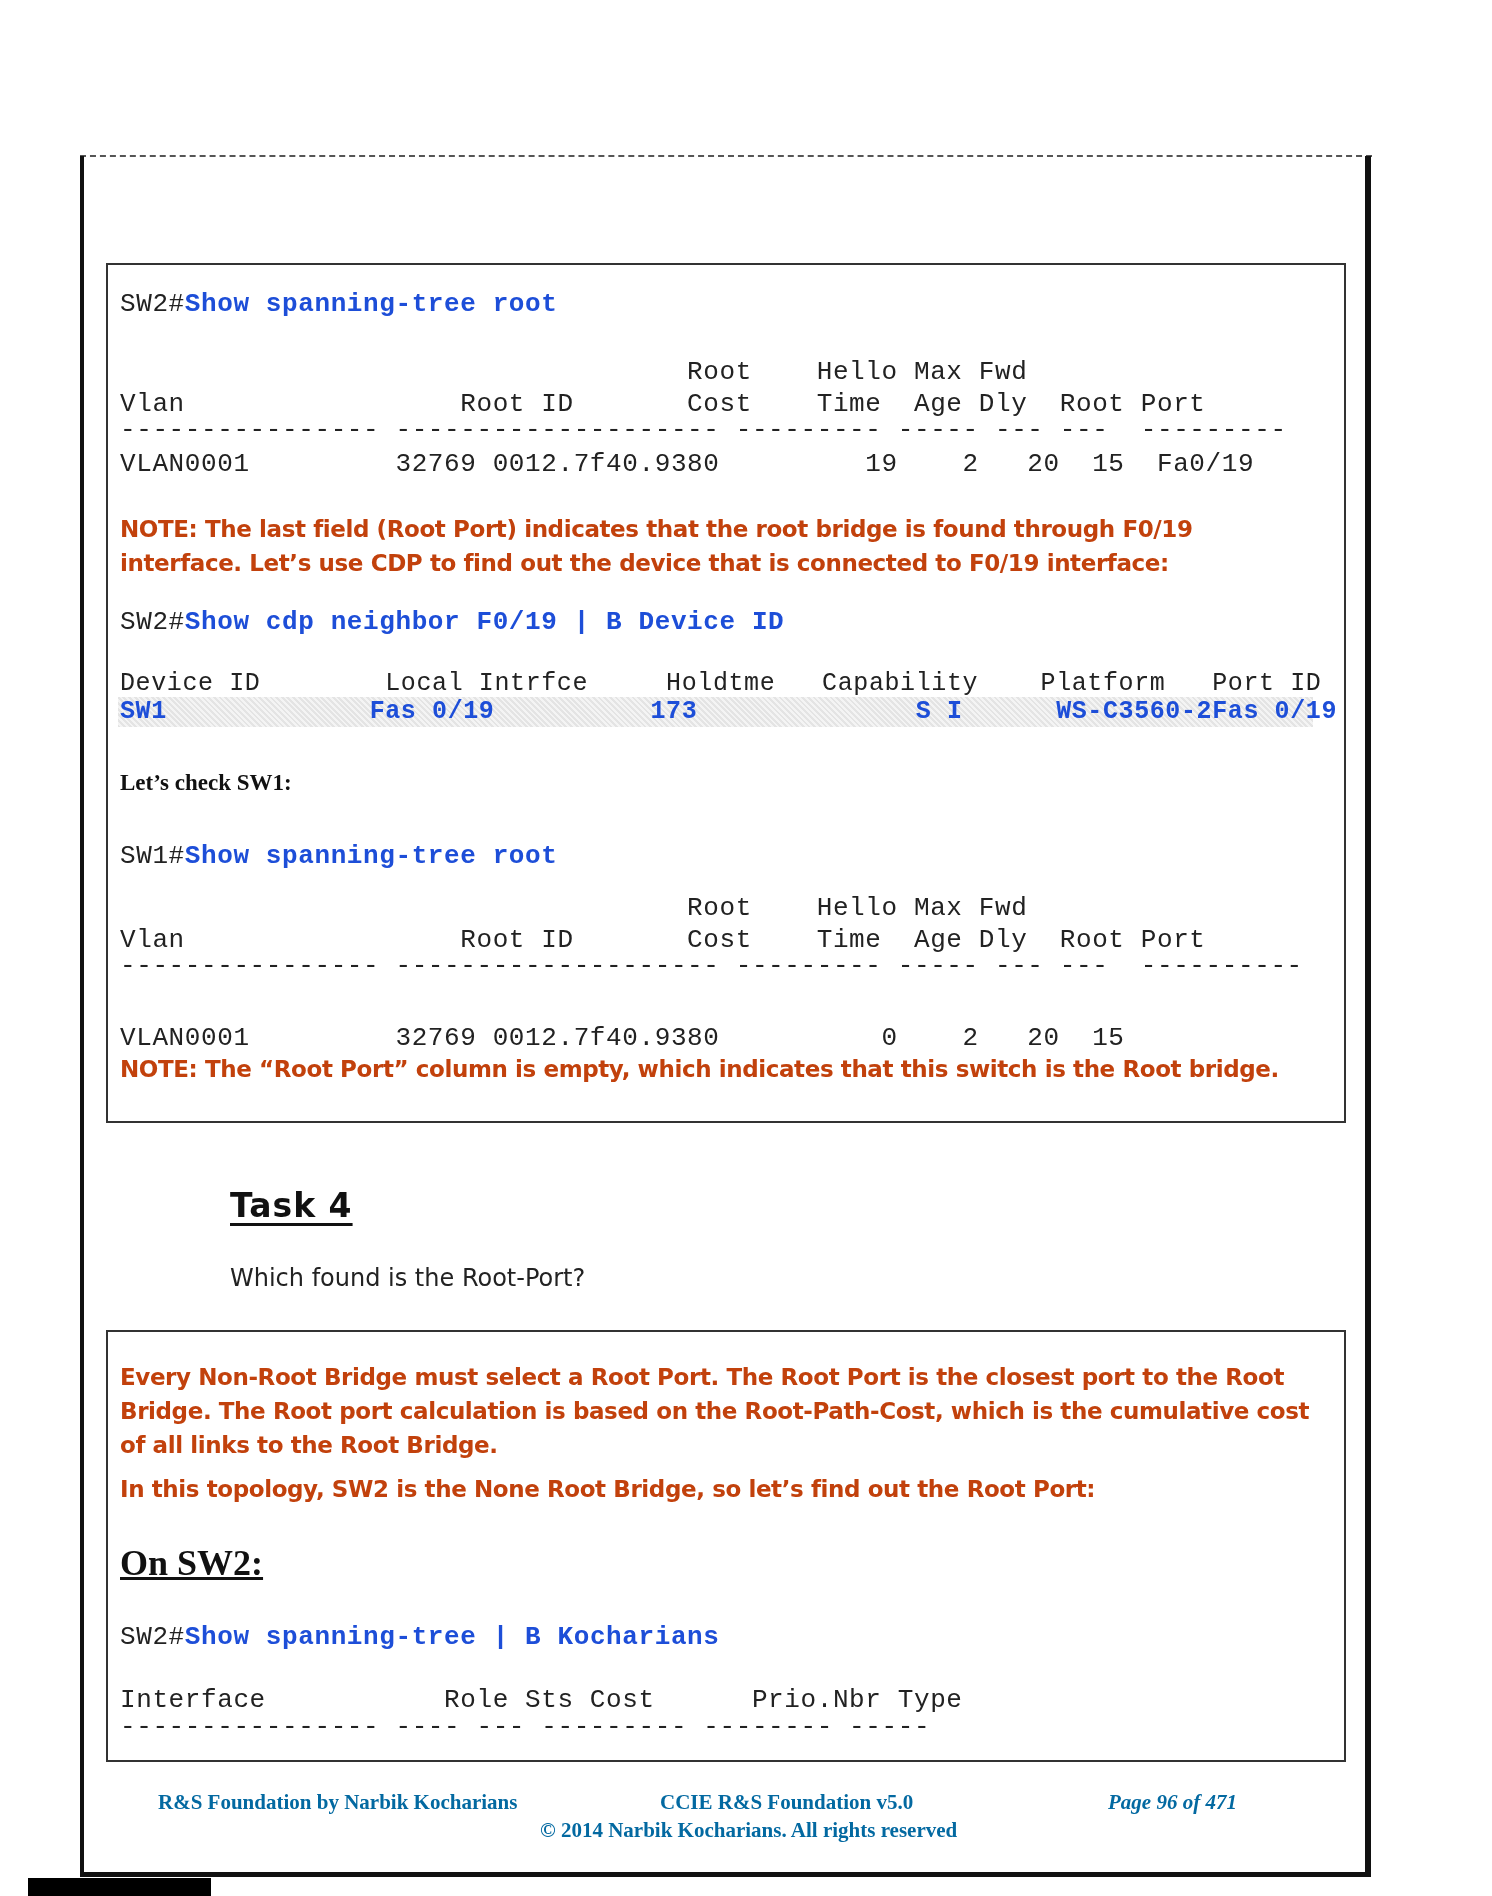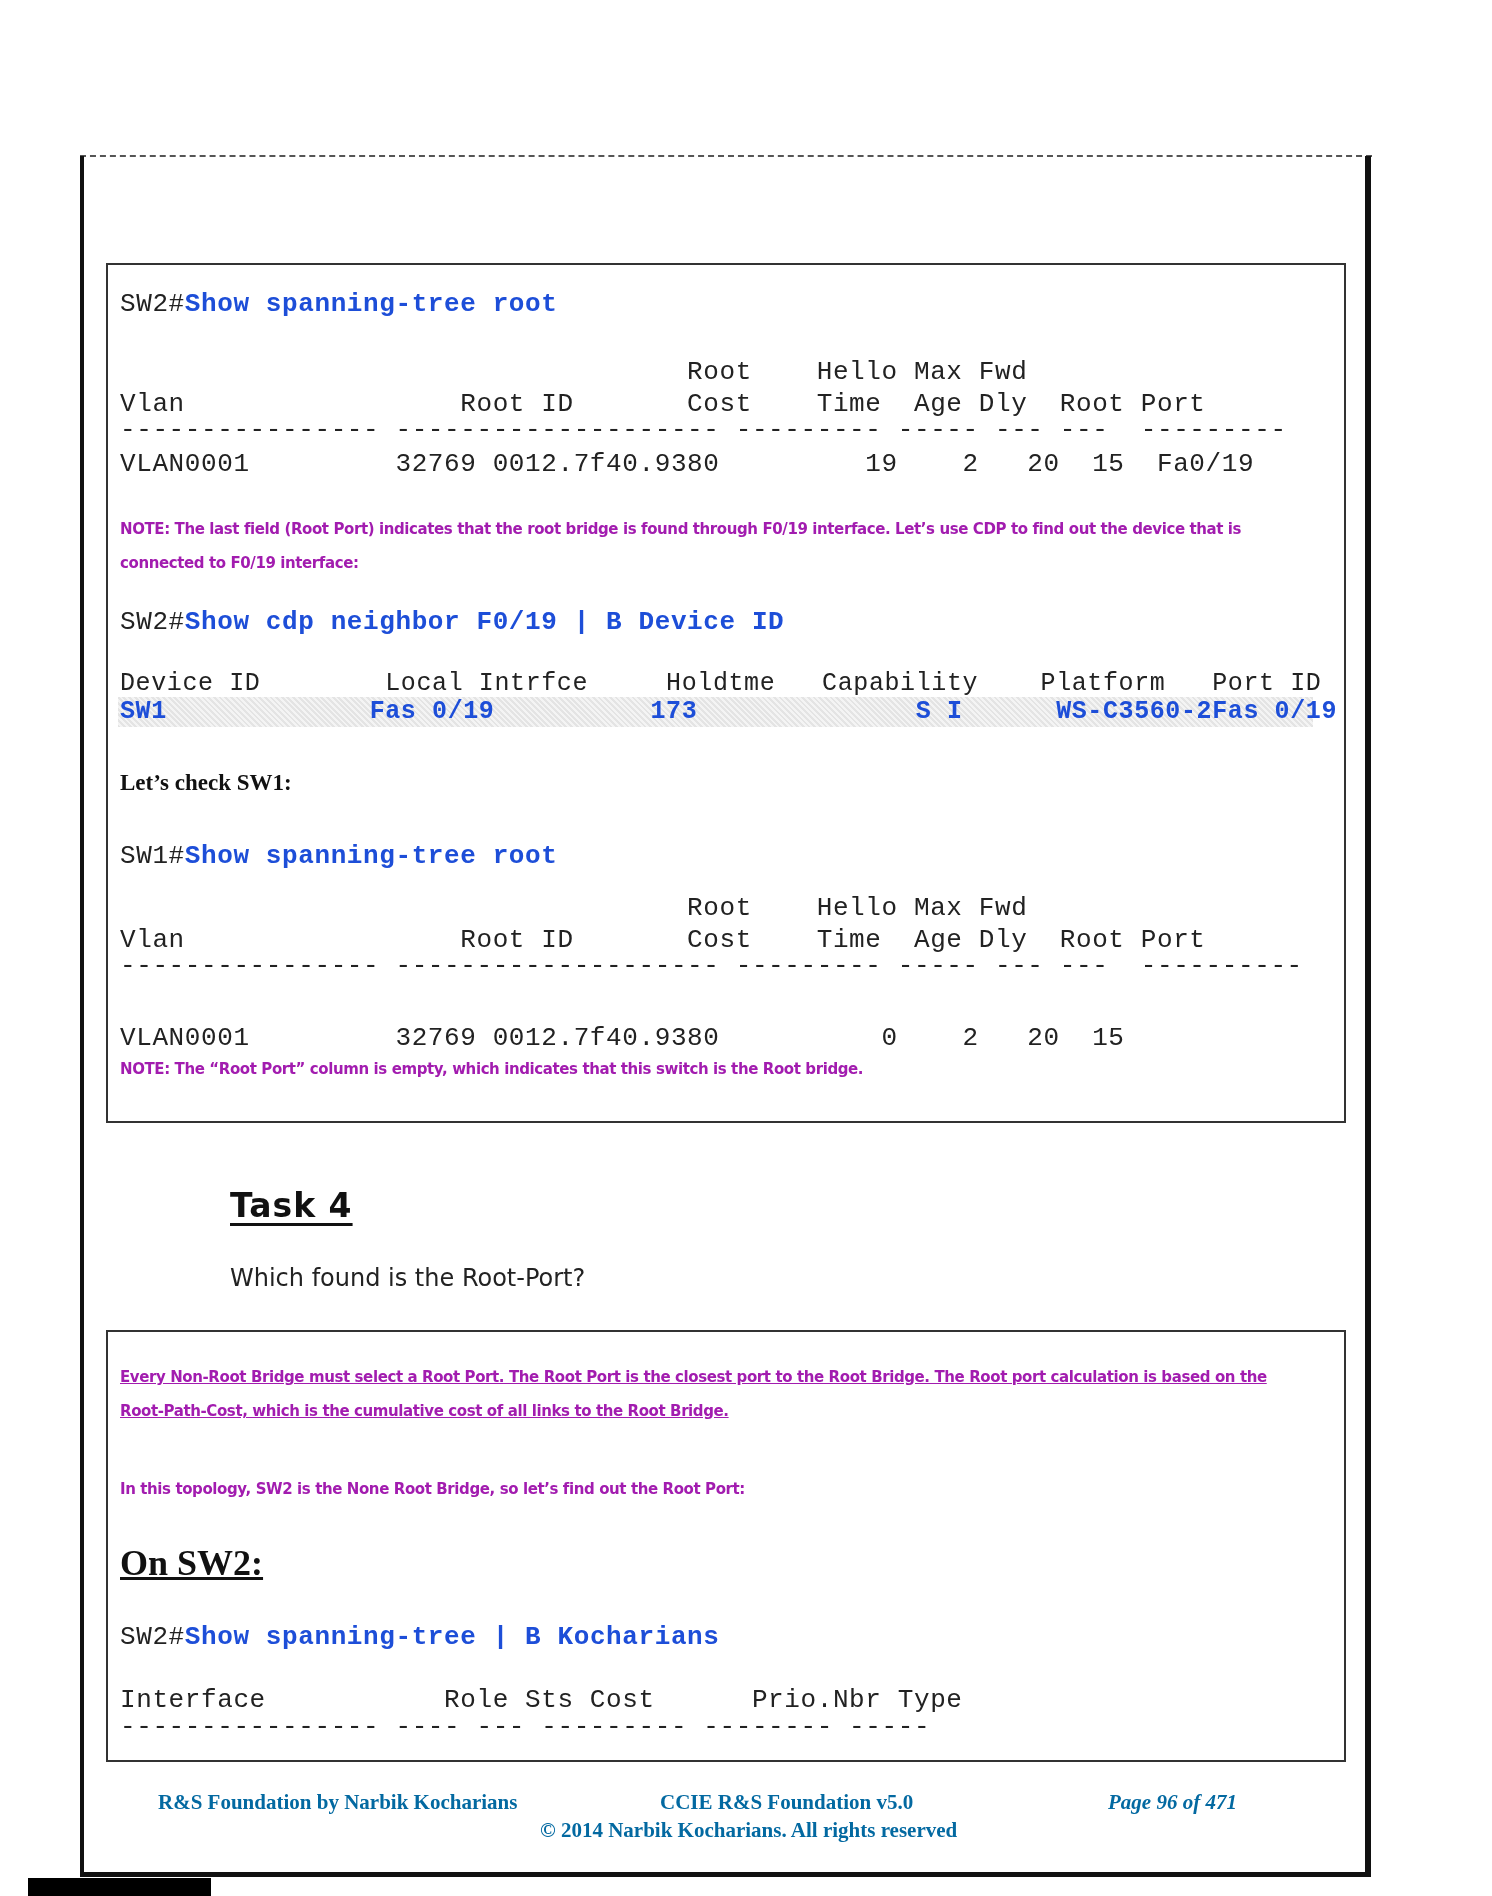--- a/index.html
+++ b/index.html
@@ -9,21 +9,21 @@
     .frame-right { position: absolute; left: 1365px; top: 156px; width: 6px; height: 1718px; background: #111; }
     .frame-bottom { position: absolute; left: 80px; top: 1872px; width: 1291px; height: 5px; background: #111; }
     .black-bar { position: absolute; left: 28px; top: 1878px; width: 183px; height: 18px; background: #000; }
 
     .box { position: absolute; left: 106px; width: 1240px; border: 2px solid #333; box-sizing: border-box; }
     .box1 { top: 263px; height: 860px; }
     .box2 { top: 1330px; height: 432px; }
 
     .mono { font-family: "Liberation Mono", monospace; font-size: 26px; white-space: pre; position: absolute; left: 12px; color: #222; line-height: 30px; letter-spacing: 0.6px; }
     .mono b { font-weight: bold; color: #1d4ed8; }
-    .note { font-family: "DejaVu Sans", sans-serif; font-weight: bold; font-size: 15px; position: absolute; left: 12px; right: 32px; line-height: 34px; color: #a21caf; letter-spacing: -0.4px; }
+    .note { font-family: "DejaVu Sans", sans-serif; font-weight: bold; font-size: 23px; position: absolute; left: 12px; right: 32px; line-height: 34px; color: #c2410c; letter-spacing: -0.4px; }
     .serif-b { font-family: "Liberation Serif", serif; font-weight: bold; font-size: 23px; position: absolute; left: 12px; color: #111; }
     .cdp-row { position: absolute; left: 10px; width: 1195px; height: 30px; background: repeating-linear-gradient(45deg, #e4e4e4 0 2px, #f4f4f4 2px 4px); }
 
     .task-title { position: absolute; left: 230px; top: 1186px; font-family: "DejaVu Sans", sans-serif; font-weight: bold; font-size: 33px; text-decoration: underline; text-decoration-thickness: 3px; text-underline-offset: 6px; color: #111; letter-spacing: 1px; }
     .task-q { position: absolute; left: 230px; top: 1264px; font-family: "DejaVu Sans", sans-serif; font-size: 24px; color: #222; }
 
     .on-sw2 { font-family: "Liberation Serif", serif; font-weight: bold; font-size: 36px; text-decoration: underline; position: absolute; left: 12px; color: #111; }
 
     .footer { position: absolute; font-family: "Liberation Serif", serif; font-weight: bold; font-size: 21px; color: #0369a1; white-space: nowrap; }
     .footer.italic { font-style: italic; }
@@ -62,21 +62,21 @@
   <div class="mono" style="top:686px;">---------------- -------------------- --------- ----- --- ---  ----------</div>
   <div class="mono" style="top:720px;margin-top:38px;">VLAN0001         32769 0012.7f40.9380          0    2   20  15</div>
 
   <div class="note" style="top:787px;">NOTE: The “Root Port” column is empty, which indicates that this switch is the Root bridge.</div>
 </div>
 
 <div class="task-title">Task 4</div>
 <div class="task-q">Which found is the Root-Port?</div>
 
 <div class="box box2">
-  <div class="note" style="top:28px;text-decoration:underline;">Every Non-Root Bridge must select a Root Port. The Root Port is the closest port to the Root Bridge. The Root port calculation is based on the Root-Path-Cost, which is the cumulative cost of all links to the Root Bridge.</div>
+  <div class="note" style="top:28px;">Every Non-Root Bridge must select a Root Port. The Root Port is the closest port to the Root Bridge. The Root port calculation is based on the Root-Path-Cost, which is the cumulative cost of all links to the Root Bridge.</div>
   <div class="note" style="top:140px;">In this topology, SW2 is the None Root Bridge, so let’s find out the Root Port:</div>
   <div class="on-sw2" style="top:210px;">On SW2:</div>
   <div class="mono" style="top:290px;"><span>SW2#</span><b>Show spanning-tree | B Kocharians</b></div>
   <div class="mono" style="top:353px;">Interface           Role Sts Cost      Prio.Nbr Type</div>
   <div class="mono" style="top:380px;">---------------- ---- --- --------- -------- -----</div>
 </div>
 
 <div class="footer" style="left:158px; top:1790px;">R&amp;S Foundation by Narbik Kocharians</div>
 <div class="footer" style="left:660px; top:1790px;">CCIE R&amp;S Foundation v5.0</div>
 <div class="footer italic" style="left:1108px; top:1790px;">Page 96 of 471</div>

